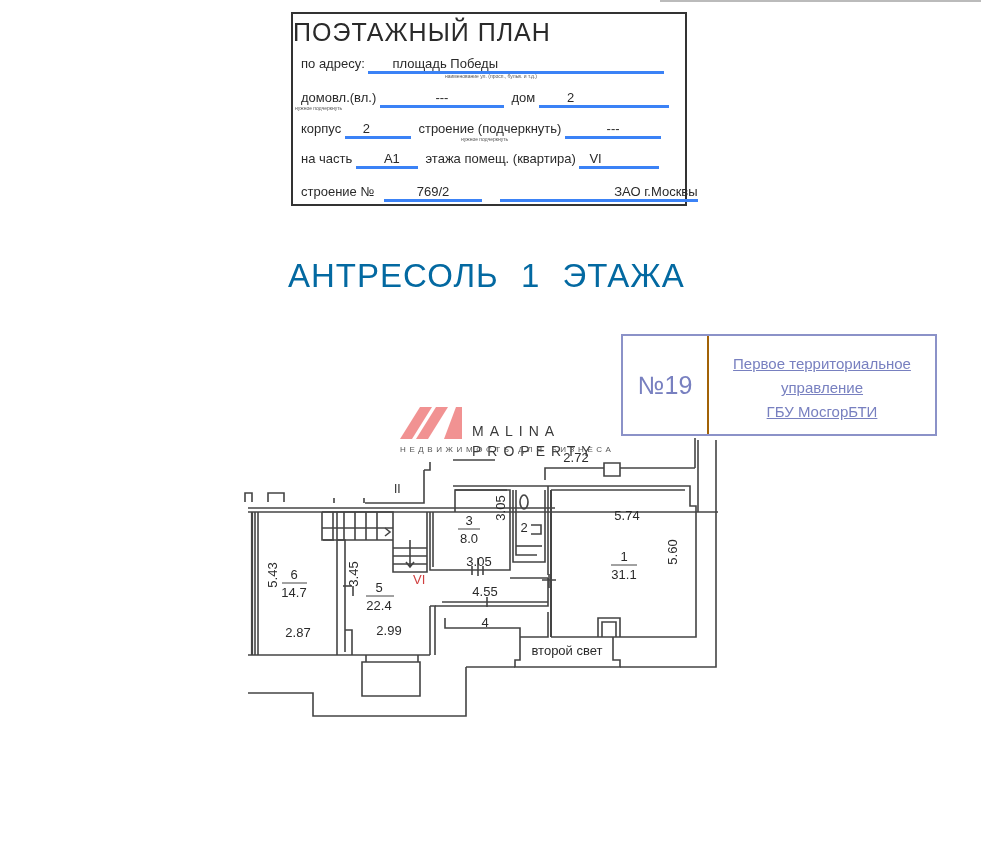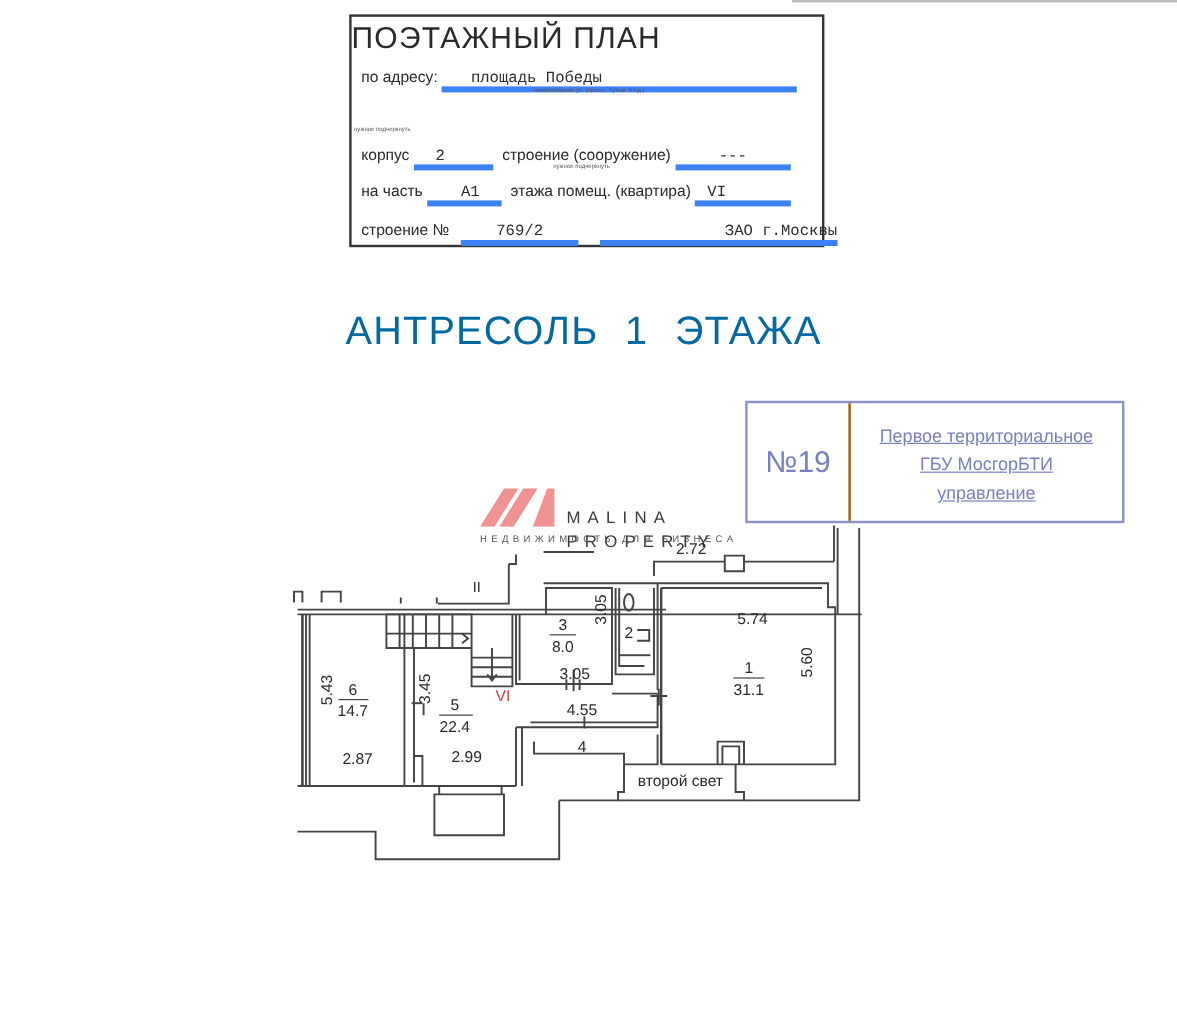--- a/index.html
+++ b/index.html
@@ -11,22 +11,22 @@
   .stamp-box {
     position: absolute; left: 291px; top: 12px; width: 396px; height: 194px;
     border: 2px solid #333; box-sizing: border-box;
   }
   .stamp-title {
     position: absolute; left: 0; right: 0; top: 4px; text-align: left;
     font-size: 25px; letter-spacing: 1px; color: #2a2a2a;
   }
   .row { position: absolute; left: 8px; font-size: 13px; color: #2a2a2a; white-space: nowrap; }
   .fill {
-    display: inline-block; border-bottom: 5px solid #3b82f6; text-align: center;
-    vertical-align: baseline; line-height: 14px; font-family: Liberation Mono, monospace;
+    display: inline-block; border-bottom: 3px solid #3b82f6; text-align: center;
+    vertical-align: baseline; line-height: 14px;
   }
   .hint { position: absolute; font-size: 5px; color: #555; white-space: nowrap; }
   .heading {
     position: absolute; left: 288px; top: 257px; font-size: 33px; color: #0369a1;
     letter-spacing: 1px; word-spacing: 12px;
   }
   .bti-stamp {
     position: absolute; left: 621px; top: 334px; width: 316px; height: 102px;
     border: 2px solid #8b92c8; box-sizing: border-box; color: #7880c0;
   }
@@ -58,26 +58,32 @@
 
 <div class="stamp-box">
   <div class="stamp-title">ПОЭТАЖНЫЙ ПЛАН</div>
 
   <div class="row" style="top:42px;">
     <span>по адресу:</span>
     <span class="fill" style="width:296px;text-align:left;padding-left:24px;box-sizing:border-box;">площадь Победы</span>
   </div>
   <div class="hint" style="left:152px;top:59px;">наименование ул. (просп., бульв. и т.д.)</div>
 
+  <div class="row" style="top:76px;">
+    <span>домовл.(вл.)</span>
+    <span class="fill" style="width:124px;">---</span>
+    <span style="margin-left:4px;">дом</span>
+    <span class="fill" style="width:130px;text-align:left;padding-left:28px;box-sizing:border-box;">2</span>
+  </div>
   <div class="hint" style="left:2px;top:91px;">нужное подчеркнуть</div>
 
   <div class="row" style="top:107px;">
     <span>корпус</span>
     <span class="fill" style="width:66px;text-align:left;padding-left:18px;box-sizing:border-box;">2</span>
-    <span style="margin-left:4px;">строение (сооружение)</span>
+    <span style="margin-left:4px;">строение (подчеркнуть)</span>
     <span class="fill" style="width:96px;">---</span>
   </div>
   <div class="hint" style="left:168px;top:122px;">нужное подчеркнуть</div>
 
   <div class="row" style="top:137px;">
     <span>на часть</span>
     <span class="fill" style="width:62px;text-align:center;padding-left:10px;box-sizing:border-box;">А1</span>
     <span style="margin-left:4px;">этажа помещ. (квартира)</span>
     <span class="fill" style="width:80px;text-align:left;padding-left:10px;box-sizing:border-box;">VI</span>
   </div>
@@ -88,22 +94,22 @@
     <span class="fill" style="width:198px;margin-left:14px;text-align:right;">ЗАО г.Москвы</span>
   </div>
 </div>
 
 <div class="heading">АНТРЕСОЛЬ 1 ЭТАЖА</div>
 
 <div class="bti-stamp">
   <div class="bti-num">№19</div>
   <div class="bti-text">
     <div>Первое территориальное</div>
+    <div>управление</div>
     <div>ГБУ МосгорБТИ</div>
-    <div>управление</div>
   </div>
 </div>
 
 <svg class="plan" width="981" height="862" viewBox="0 0 981 862">
   <g stroke="#444" stroke-width="1.6" fill="none">
 
     <path d="M248 512 L718 512"></path>
     <path d="M248 508 L555 508"></path>
 
     <path d="M245 502 L245 493 L252 493 L252 502"></path>

